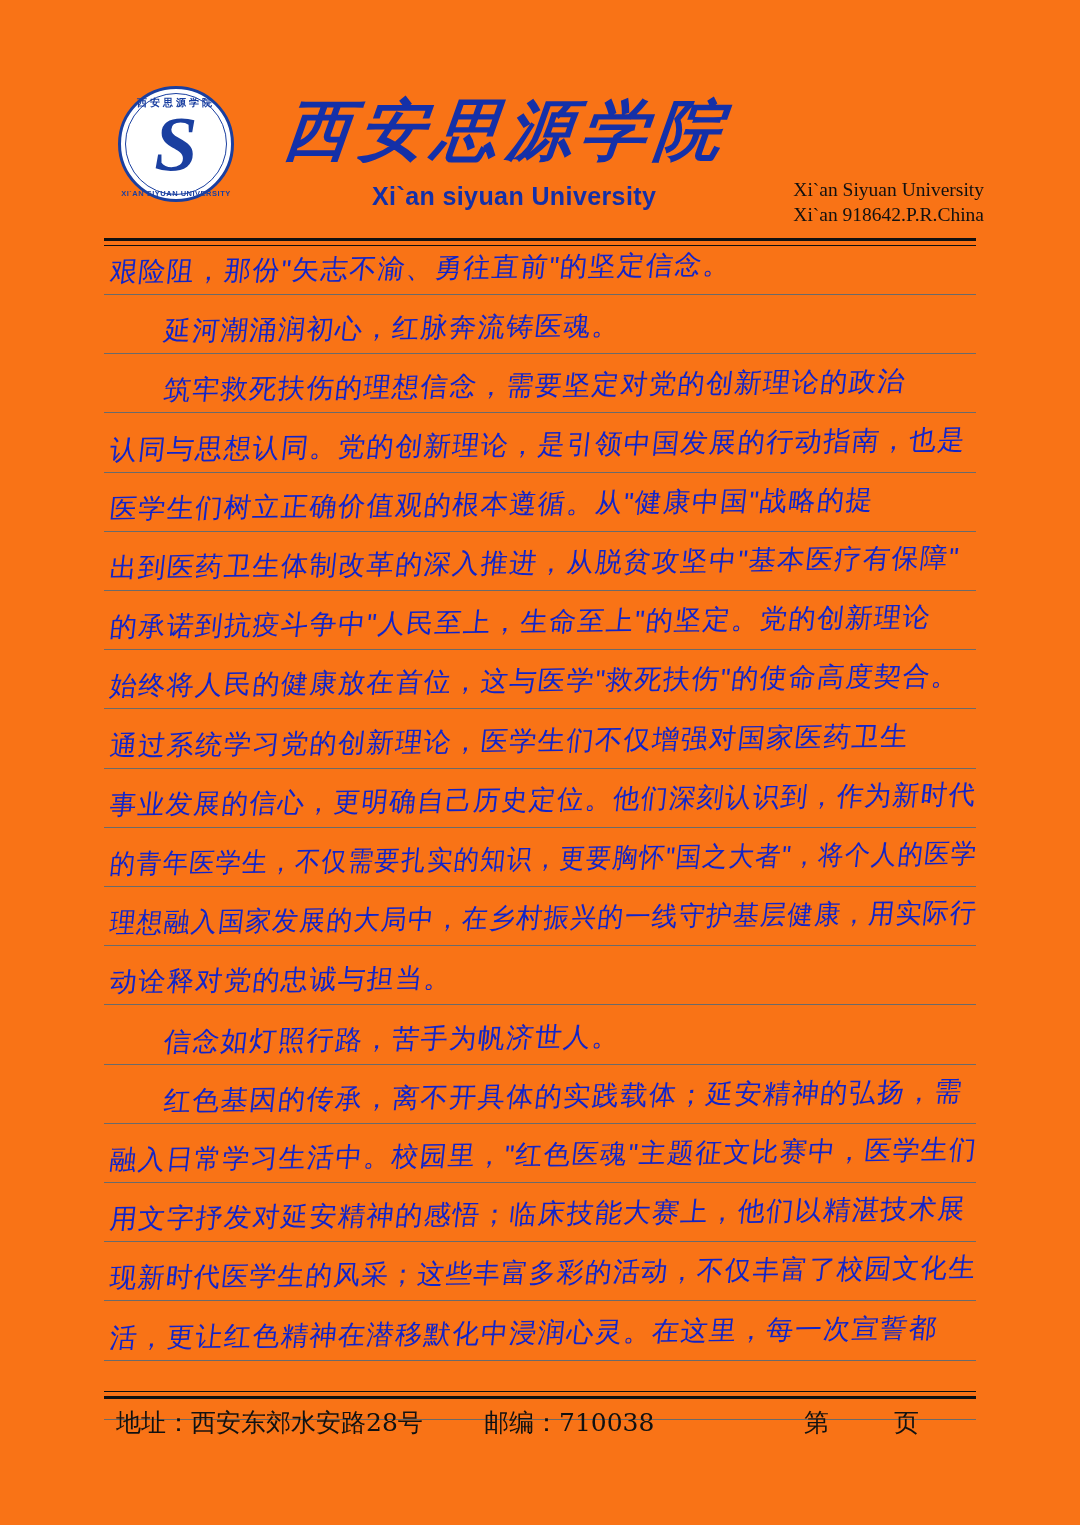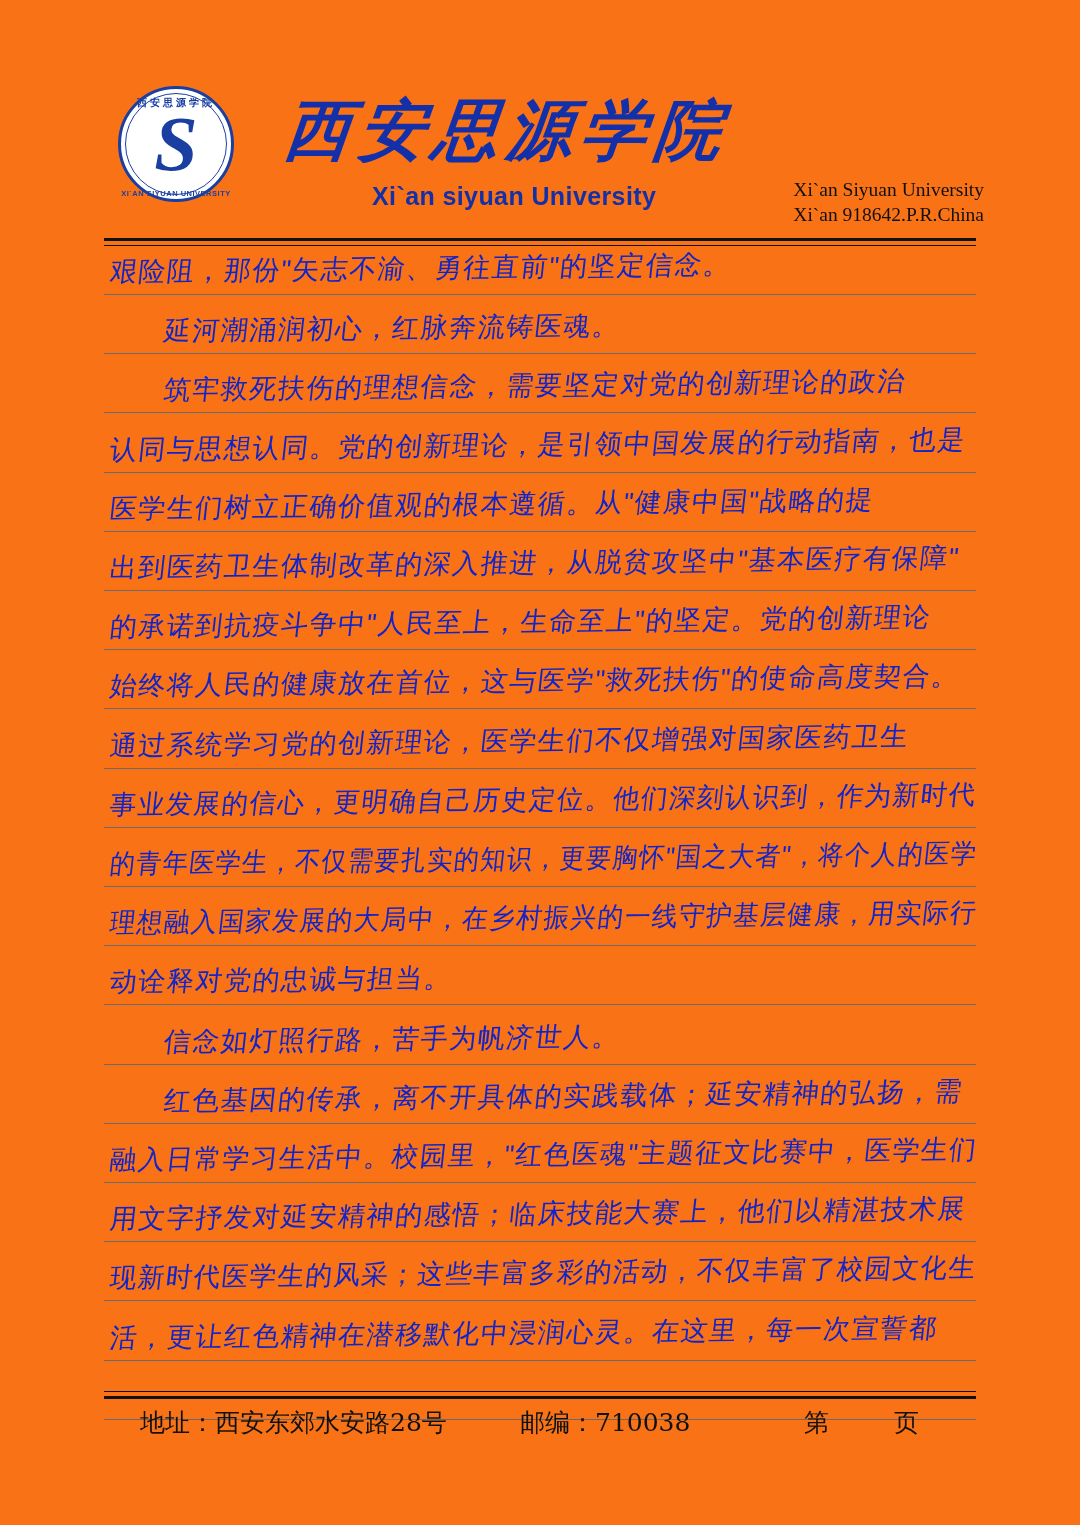--- a/index.html
+++ b/index.html
@@ -195,22 +195,22 @@
   .footer {
     position: absolute;
     left: 104px;
     top: 1404px;
     width: 872px;
     height: 40px;
     font-size: 25px;
     color: #111111;
     font-family: "DejaVu Serif", serif;
   }
-  .f-addr { position: absolute; left: 12px; top: 2px; white-space: nowrap; margin-left: 24px; }
-  .f-zip  { position: absolute; left: 416px; top: 2px; white-space: nowrap; }
+  .f-addr { position: absolute; left: 12px; top: 2px; white-space: nowrap; }
+  .f-zip  { position: absolute; left: 380px; top: 2px; white-space: nowrap; }
   .f-pg1  { position: absolute; left: 700px; top: 2px; }
   .f-pg2  { position: absolute; left: 790px; top: 2px; }
 </style>
 </head>
 <body>
 
 <div class="page">
 
   <div class="letterhead">
 

